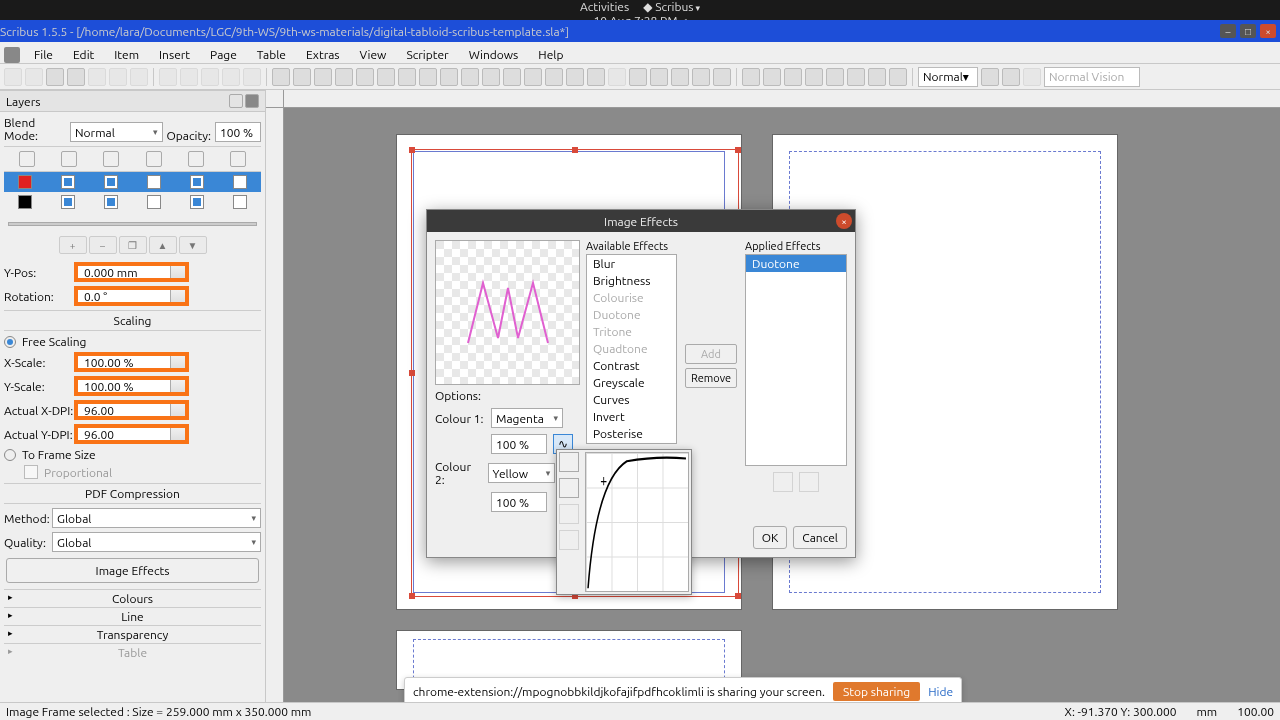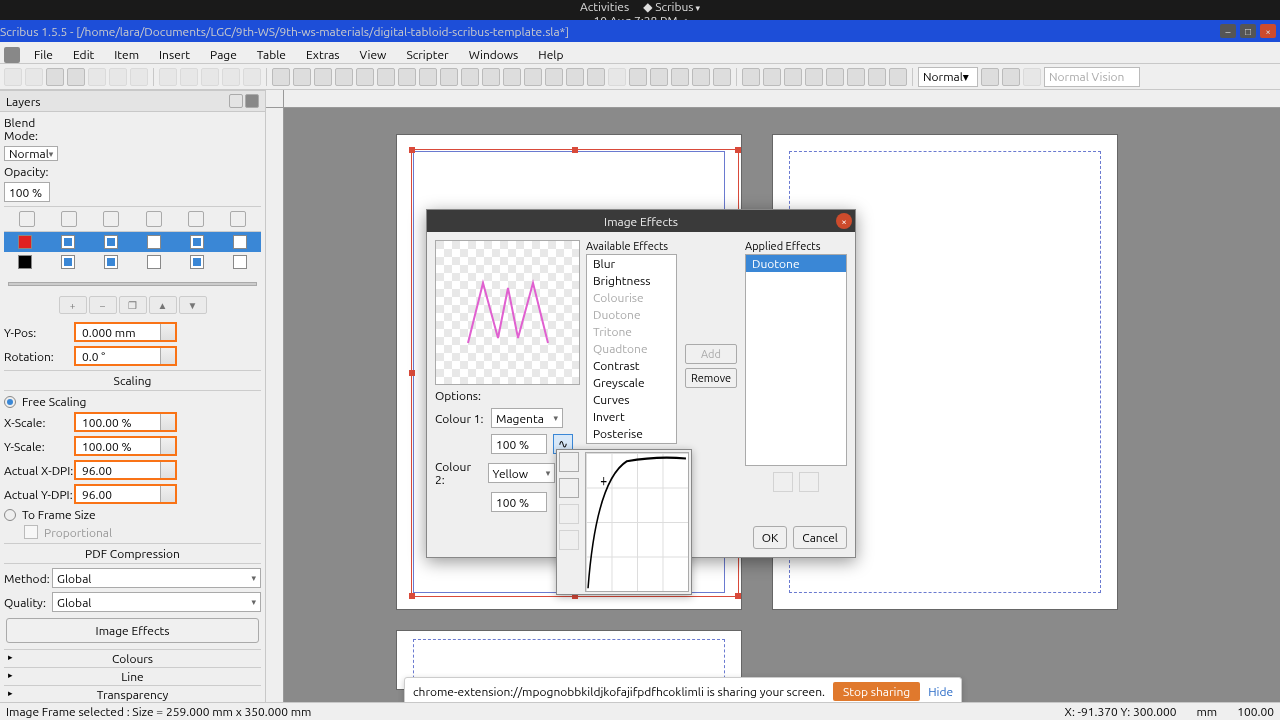--- a/index.html
+++ b/index.html
@@ -33,21 +33,21 @@
 .main { display: flex; height: 632px; background: #efefef; }
 
 
 .leftpanels { width: 266px; display: flex; flex-direction: column; background: #efefef; border-right: 1px solid #c8c8c8; }
 .panel-title { background: #e4e4e4; padding: 3px 6px; display: flex; align-items: center; border-bottom: 1px solid #c8c8c8; border-top: 1px solid #c8c8c8; }
 .panel-title .spacer { flex: 1; }
 .panel-title .pbtn { width: 14px; height: 14px; border: 1px solid #aaa; margin-left: 2px; border-radius: 2px; }
 .pbtn.close { background: #888; }
 
 .layers-body { padding: 4px; }
-.row { display: flex; align-items: flex-start; gap: 4px; margin-bottom: 0; flex-direction: column; }
+.row { display: flex; align-items: flex-end; gap: 4px; margin-bottom: 0; }
 .lbl { width: 62px; }
 .sel { flex: 1; height: 20px; border: 1px solid #aaa; background: #fff; padding: 0 4px; display: flex; align-items: center; justify-content: space-between; }
 .sel::after { content: "▾"; color: #666; font-size: 9px; }
 .spin { width: 46px; height: 20px; border: 1px solid #aaa; background: #fff; padding: 0 4px; display: flex; align-items: center; }
 
 .layer-icons { display: flex; justify-content: space-around; padding: 4px 2px; border-top: 1px solid #ccc; border-bottom: 1px solid #ccc; margin-top: 4px; }
 .licon { width: 16px; height: 16px; border: 1px solid #aaa; border-radius: 2px; }
 .layer-rows { }
 .layer-row { display: flex; height: 20px; align-items: center; }
 .layer-row.sel-row { background: #3a87d6; }
@@ -56,21 +56,21 @@
 .cb { width: 14px; height: 14px; border: 1px solid #888; background: #fff; display: flex; align-items: center; justify-content: center; }
 .cb.checked::after { content: ""; width: 8px; height: 8px; background: #3a87d6; }
 
 .slider-track { height: 4px; background: #ccc; margin: 10px 4px; border: 1px solid #aaa; }
 .layer-btns { display: flex; justify-content: center; gap: 2px; margin-top: 4px; }
 .lbtn { width: 28px; height: 18px; border: 1px solid #aaa; background: #e8e8e8; border-radius: 2px; display: flex; align-items: center; justify-content: center; font-size: 10px; opacity: 0.5;}
 
 .props-body { padding: 4px; font-size: 11px; }
 .prow { display: flex; align-items: center; margin-bottom: 4px; }
 .prow .plbl { width: 70px; }
-.num-spin { width: 103px; height: 20px; border: 2px solid #f97316; background: #fff; padding: 0 6px; display: flex; align-items: center; position: relative; }
+.num-spin { width: 115px; height: 20px; border: 4px solid #f97316; background: #fff; padding: 0 6px; display: flex; align-items: center; position: relative; }
 .num-spin::after { content: ""; position: absolute; right: 0; top: 0; width: 14px; height: 100%; border-left: 1px solid #aaa; background: linear-gradient(#f0f0f0, #e0e0e0); }
 .section-head { text-align: center; padding: 3px 0; margin: 4px 0; border-top: 1px solid #ccc; border-bottom: 1px solid #ccc; }
 .radio { width: 12px; height: 12px; border-radius: 50%; border: 1px solid #888; margin-right: 6px; display: inline-flex; align-items: center; justify-content: center; }
 .radio.on::after { content: ""; width: 6px; height: 6px; background: #3a87d6; border-radius: 50%; }
 .ie-btn { text-align: center; padding: 5px; border: 1px solid #aaa; border-radius: 3px; margin: 6px 2px; background: #f0f0f0; }
 .exp-row { text-align: center; padding: 2px; border-top: 1px solid #ccc; position: relative; }
 .exp-row::before { content: "▸"; position: absolute; left: 4px; font-size: 9px; }
 .exp-row.dis { color: #999; }
 
 

